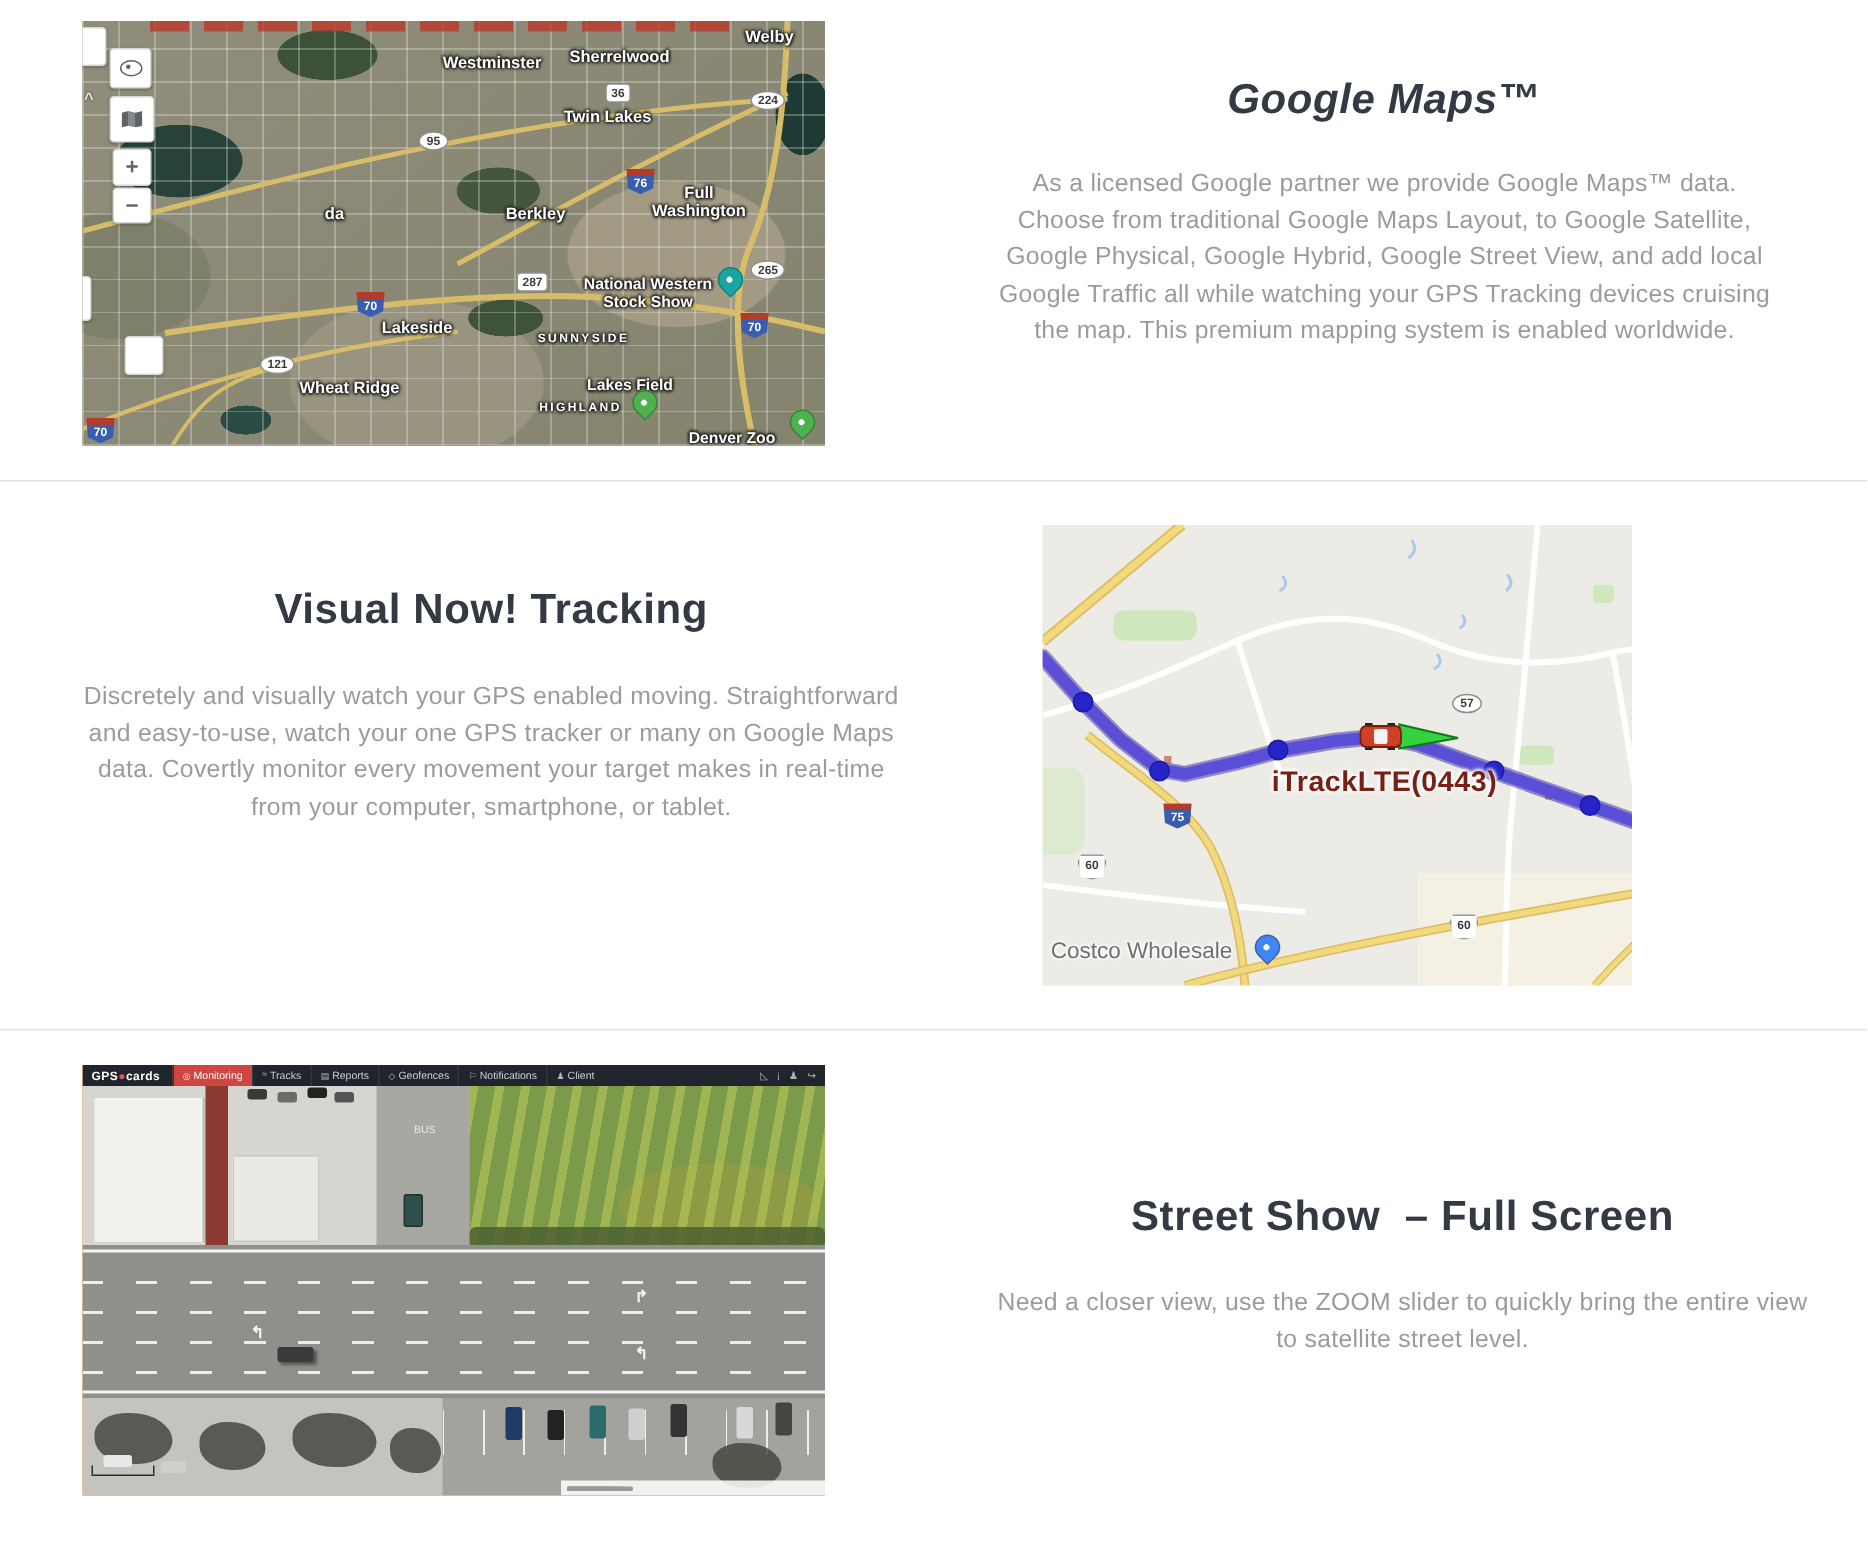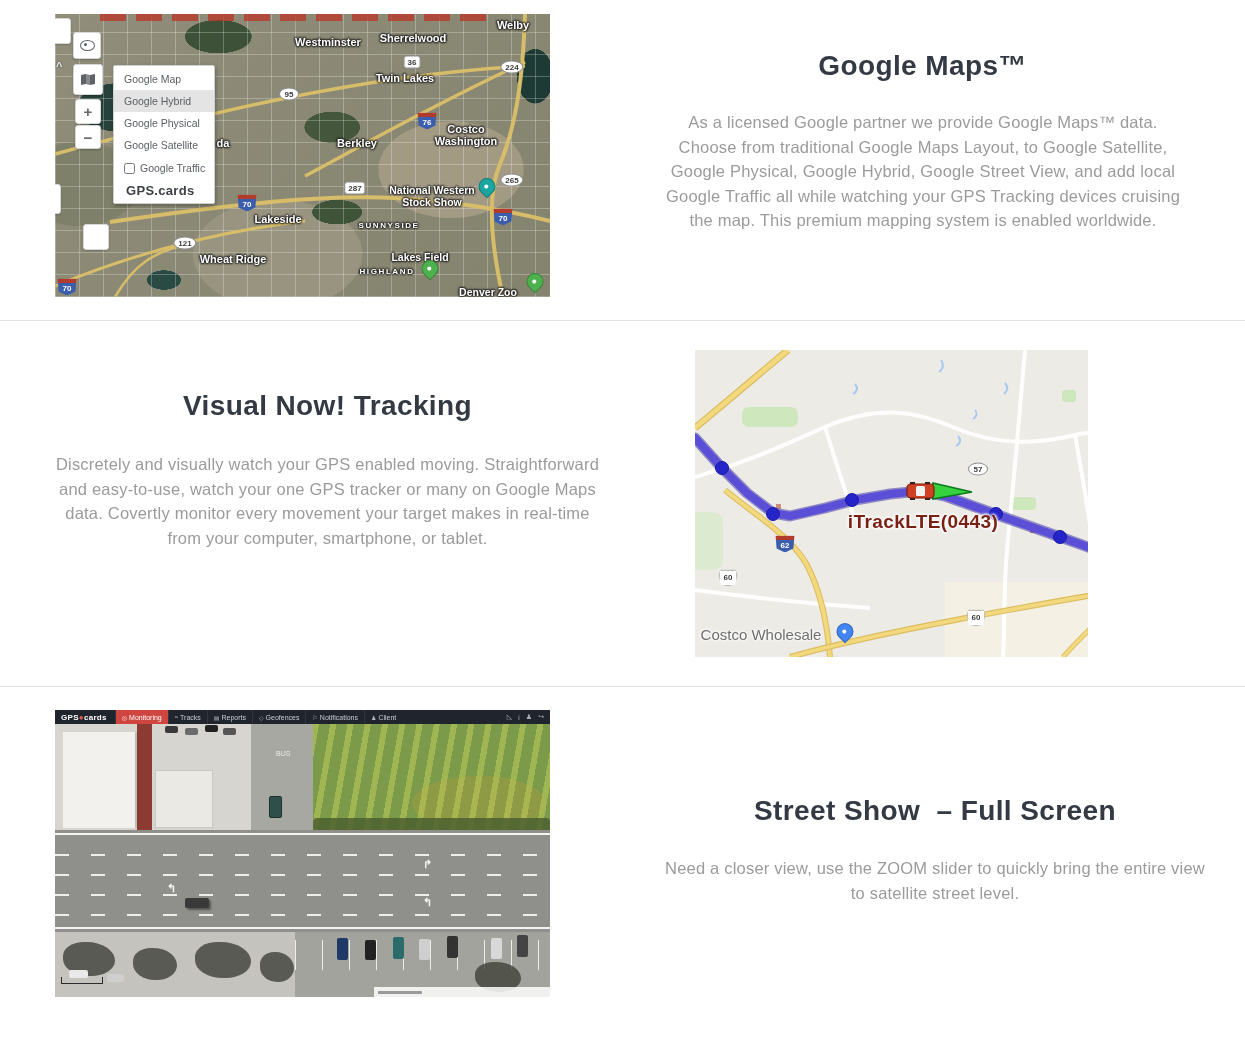--- a/index.html
+++ b/index.html
@@ -141,21 +141,21 @@
       <path d="M250,162 C310,130 370,95 470,48" stroke="#d7bd69" stroke-width="3.4" fill="none"></path>
       <path d="M55,208 C150,194 260,180 340,184 C400,187 450,196 495,207" stroke="#d7bd69" stroke-width="4" fill="none"></path>
       <path d="M0,272 C70,243 150,219 250,207" stroke="#d7bd69" stroke-width="3" fill="none"></path>
       <path d="M60,283 C78,252 98,236 140,229" stroke="#d7bd69" stroke-width="2.6" fill="none"></path>
     </svg>
     <div id="m1labels">
         <div class="mlabel city" style="left: 273px; top: 28px;">Westminster</div>
         <div class="mlabel city" style="left: 358px; top: 24px;">Sherrelwood</div>
         <div class="mlabel city" style="left: 458px; top: 11px;">Welby</div>
         <div class="mlabel city" style="left: 350px; top: 64px;">Twin Lakes</div>
-        <div class="mlabel city" style="left: 411px; top: 121px;">Costco
+        <div class="mlabel city" style="left: 411px; top: 121px;">Full
 Washington</div>
         <div class="mlabel city" style="left: 302px; top: 129px;">Berkley</div>
         <div class="mlabel city" style="left: 168px; top: 129px;">da</div>
         <div class="mlabel city" style="left: 223px; top: 205px;">Lakeside</div>
         <div class="mlabel nbhd" style="left: 334px; top: 212px;">SUNNYSIDE</div>
         <div class="mlabel poi" style="left: 377px; top: 182px;">National Western
 Stock Show</div>
         <div class="mlabel city" style="left: 178px; top: 245px;">Wheat Ridge</div>
         <div class="mlabel poi" style="left: 365px; top: 244px;">Lakes Field</div>
         <div class="mlabel nbhd" style="left: 332px; top: 258px;">HIGHLAND</div>
@@ -186,36 +186,23 @@
 
     <div class="ctl" style="left:18px;top:18px;width:26px;height:25px;">
       <span class="ico-eye"></span>
     </div>
     <div class="ctl" style="left:18px;top:50px;width:28px;height:29px;">
       <span class="ico-map"></span>
     </div>
     <div class="ctl zoomtxt" style="left:20px;top:85px;width:24px;height:23px;">+</div>
     <div class="ctl zoomtxt" style="left:20px;top:111px;width:24px;height:22px;">−</div>
 
-    <div class="layers-panel">
-      <div class="panel-items">
-          <div class="mitem">Google Map</div>
-          <div class="mitem sel">Google Hybrid</div>
-          <div class="mitem">Google Physical</div>
-          <div class="mitem">Google Satellite</div>
-        </div>
-      <div class="traffic-row">
-        <input type="checkbox" style="">
-        <span>Google Traffic</span>
-      </div>
-      <div class="panel-brand">GPS.cards</div>
-    </div>
   </div>
 
-  <div class="feature-title" style="left:650px;top:50px;width:545px;">Google Maps™</div>
+  <div class="feature-title" style="left:650px;top:50px;width:545px;font-style:italic;">Google Maps™</div>
   <div class="feature-body" style="left:662px;top:110px;width:522px;">As a licensed Google partner we provide Google Maps™ data. Choose from traditional Google Maps Layout, to Google Satellite, Google Physical, Google Hybrid, Google Street View, and add local Google Traffic all while watching your GPS Tracking devices cruising the map. This premium mapping system is enabled worldwide.</div>
 
   <div class="sep" style="top:320px;"></div>
 
   <div class="feature-title" style="left:45px;top:390px;width:565px;">Visual Now! Tracking</div>
   <div class="feature-body" style="left:50px;top:452px;width:555px;">Discretely and visually watch your GPS enabled moving. Straightforward and easy-to-use, watch your one GPS tracker or many on Google Maps data. Covertly monitor every movement your target makes in real-time from your computer, smartphone, or tablet.</div>
 
   <div class="map2">
     <svg id="m2svg" width="497" height="307" viewBox="0 0 497 307">
       <rect x="0" y="0" width="497" height="307" fill="#edebe6"></rect>
@@ -276,21 +263,21 @@
         <div class="m2label " style="left: 451px; top: 72px;">Lexington
 Grass Army</div>
         <div class="m2label " style="left: 66px; top: 284px;">Costco Wholesale</div>
       </div>
     <div id="m2pins">
         <div class="pin" style="background: rgb(112, 128, 143); left: 474px; top: 47px;"></div>
         <div class="pin" style="background: rgb(66, 133, 244); left: 150px; top: 290px;"></div>
       </div>
     <div id="m2shields">
         <div class="shield oval" style="left: 283px; top: 119px;">57</div>
-        <div class="shield interstate" style="left: 90px; top: 194px;">62</div>
+        <div class="shield interstate" style="left: 90px; top: 194px;">75</div>
         <div class="shield us" style="left: 33px; top: 228px;">60</div>
         <div class="shield oval" style="left: 418px; top: 248px;">859</div>
         <div class="shield us" style="left: 281px; top: 268px;">60</div>
       </div>
     <div class="tracker-label" id="trackerLabel" style="left: 228px; top: 172px;">iTrackLTE(0443)</div>
   </div>
 
   <div class="sep" style="top:686px;"></div>
 
   <div class="app-shot">

